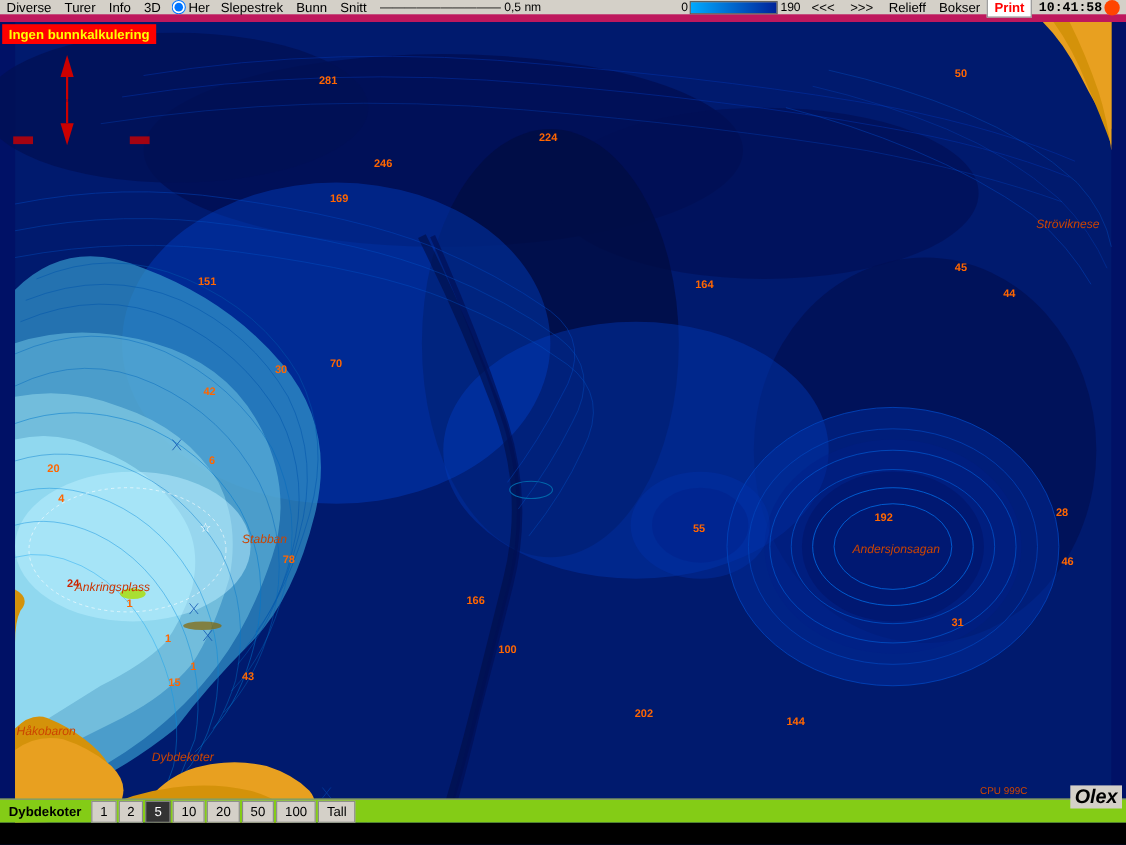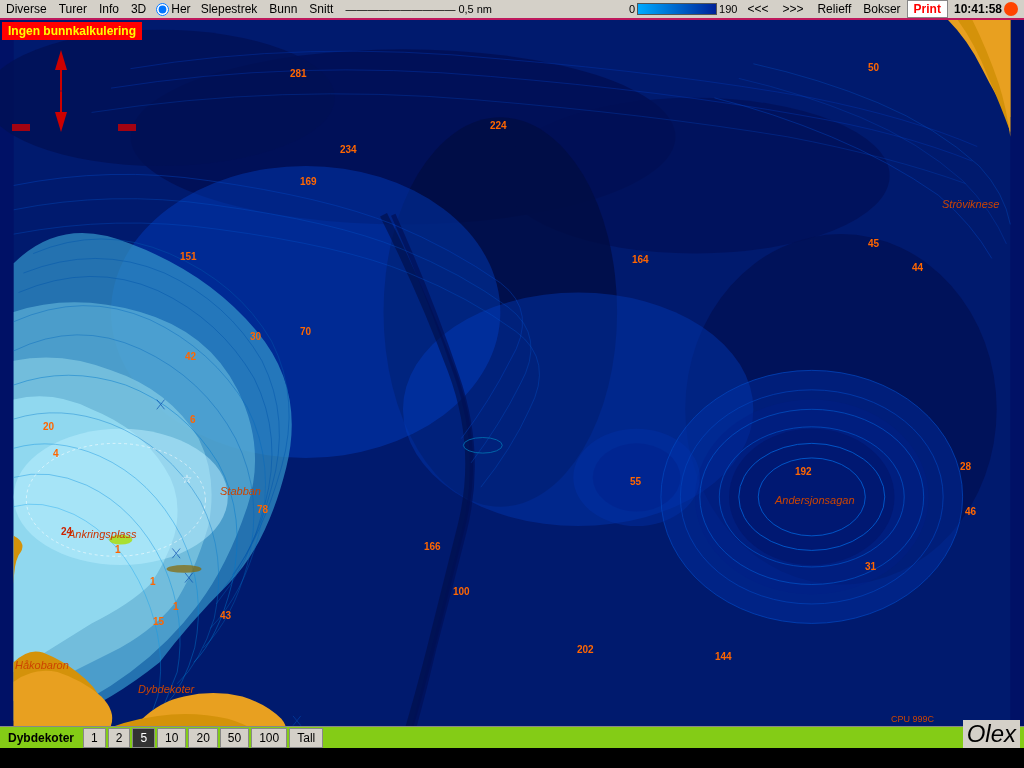--- a/index.html
+++ b/index.html
@@ -5,21 +5,21 @@
     * { margin: 0; padding: 0; box-sizing: border-box; }
     body { width: 1024px; height: 768px; overflow: hidden; font-family: Arial, sans-serif; background: #000; }
 
     
     #toolbar {
       width: 1024px;
       height: 20px;
       background: #d4d0c8;
       display: flex;
       align-items: center;
-      border-bottom: 2px solid #be185d;
+      border-bottom: 7px solid #be185d;
       font-size: 12px;
       position: relative;
       z-index: 10;
     }
     .toolbar-item {
       padding: 1px 6px;
       cursor: pointer;
       white-space: nowrap;
       color: #000;
       font-size: 12px;
@@ -67,20 +67,21 @@
     }
 
     
     .clock {
       padding: 0 6px;
       font-size: 12px;
       font-weight: bold;
       display: flex;
       align-items: center;
       gap: 2px;
+      font-family: Liberation Mono, monospace;
     }
     .clock-circle {
       width: 14px;
       height: 14px;
       border-radius: 50%;
       background: #ff4400;
       display: flex;
       align-items: center;
       justify-content: center;
     }
@@ -184,23 +185,23 @@
       min-width: 20px;
       text-align: center;
     }
     .depth-btn.active {
       background: #333;
       color: #fff;
     }
     .olex-logo {
       position: absolute;
       right: 4px;
-      bottom: 0;
-      font-size: 24px;
-      font-weight: normal;
+      bottom: 13px;
+      font-size: 18px;
+      font-weight: bold;
       font-style: italic;
       color: #000;
       background: #d4d0c8;
       padding: 0 4px;
     }
     .cpu-info {
       position: absolute;
       right: 90px;
       bottom: 24px;
       font-size: 9px;
@@ -370,21 +371,21 @@
     <div style="width:2px;height:2px;background:#cc0000;border-radius:50%;"></div>
     <div class="compass-line"></div>
     <div class="compass-arrow-down"></div>
   </div>
 
   <div style="position:absolute;top:104px;left:12px;width:18px;height:7px;background:#cc0000;opacity:0.8;z-index:6;"></div>
   <div style="position:absolute;top:104px;left:118px;width:18px;height:7px;background:#cc0000;opacity:0.8;z-index:6;"></div>
 
   <span class="map-marker" style="left:290px;top:48px;">281</span>
   <span class="map-marker" style="left:868px;top:42px;">50</span>
-  <span class="map-marker" style="left:340px;top:124px;">234</span>
+  <span class="map-marker" style="left:340px;top:124px;">246</span>
   <span class="map-marker" style="left:300px;top:156px;">169</span>
   <span class="map-marker" style="left:490px;top:100px;">224</span>
   <span class="map-marker" style="left:868px;top:218px;">45</span>
   <span class="map-marker" style="left:912px;top:242px;">44</span>
   <span class="map-marker" style="left:180px;top:231px;">151</span>
   <span class="map-marker" style="left:632px;top:234px;">164</span>
   <span class="map-marker" style="left:250px;top:311px;">30</span>
   <span class="map-marker" style="left:300px;top:306px;">70</span>
   <span class="map-marker" style="left:185px;top:331px;">42</span>
   <span class="map-marker" style="left:43px;top:401px;">20</span>

